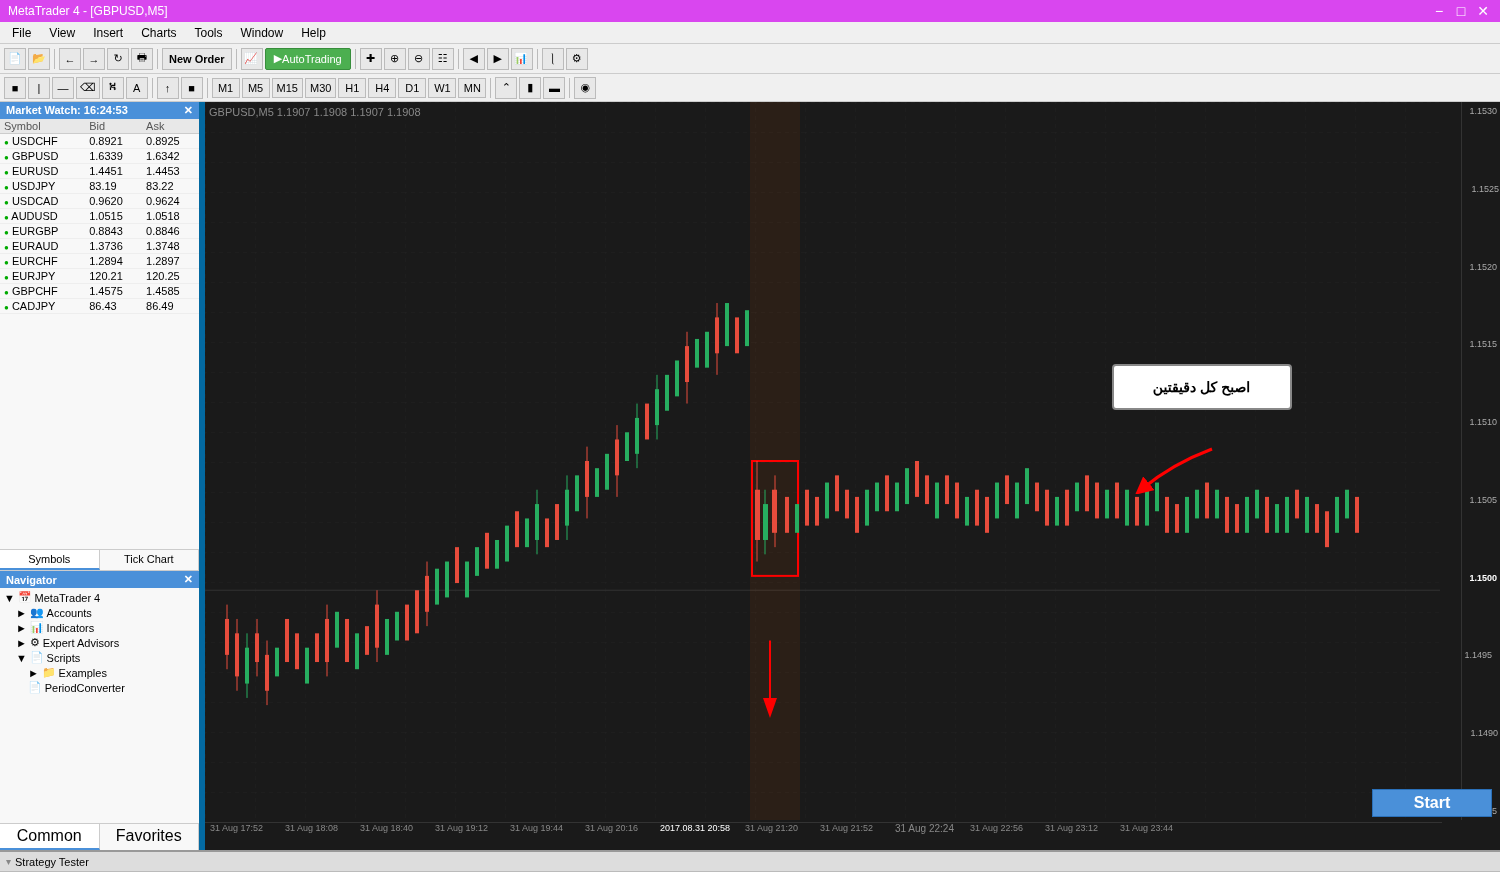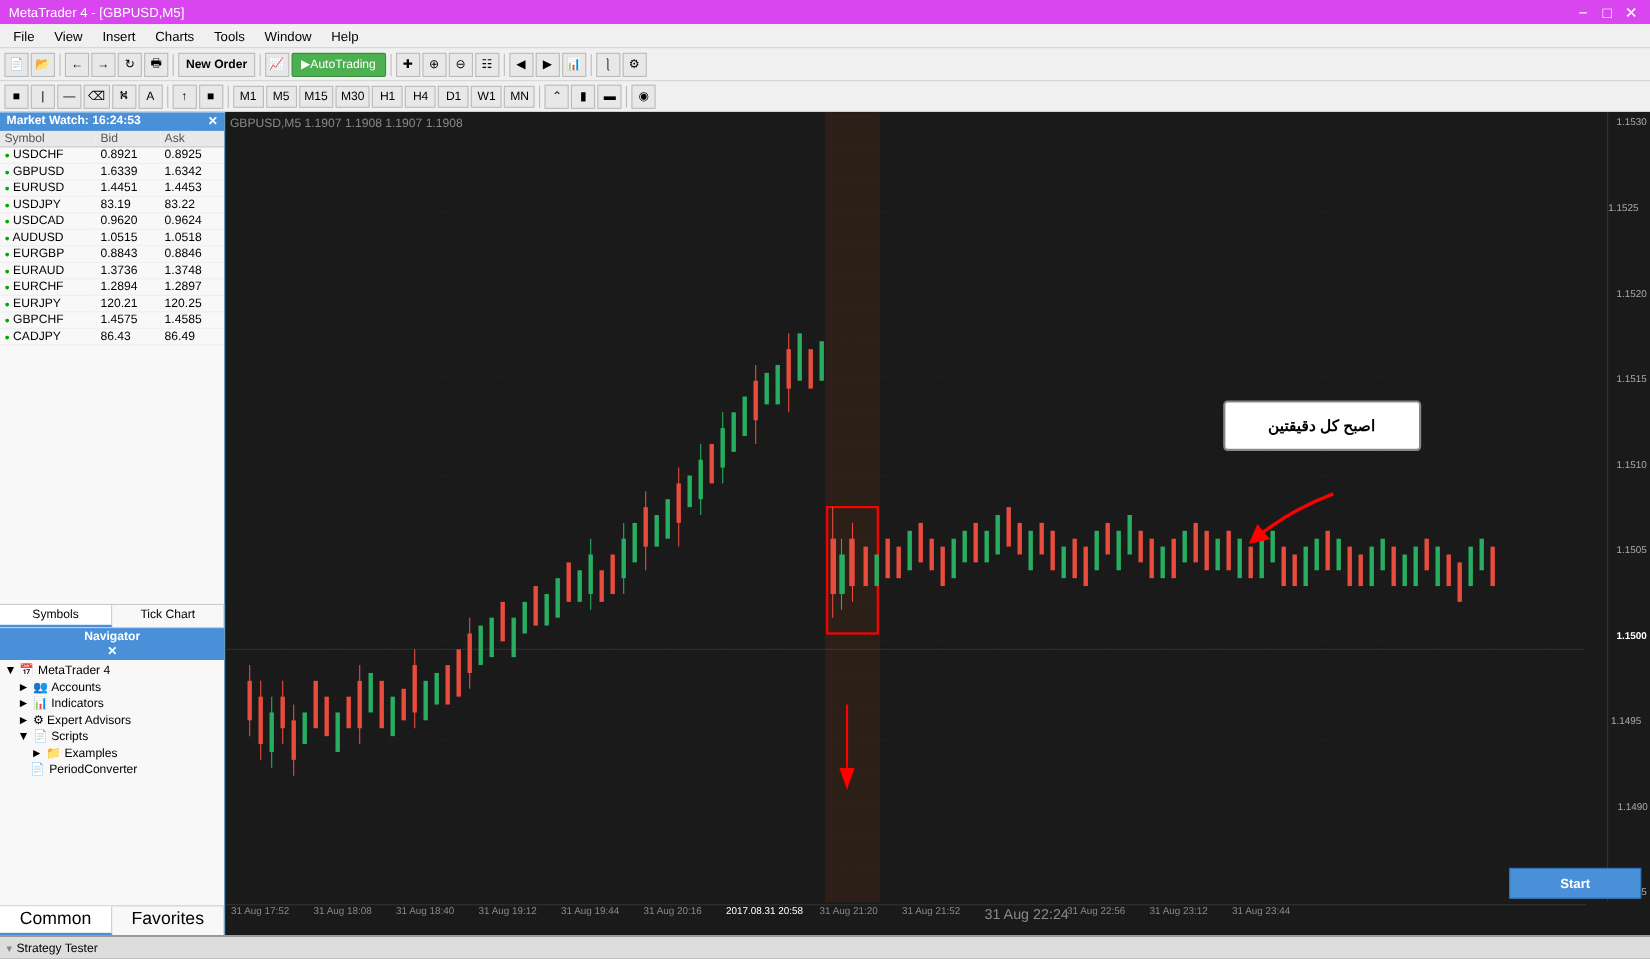--- a/index.html
+++ b/index.html
@@ -20,36 +20,36 @@
     .tb-btn { background: #e8e8e8; border: 1px solid #bbb; height: 22px; min-width: 22px; cursor: pointer; display: flex; align-items: center; justify-content: center; font-size: 11px; padding: 0 3px; }
     .tb-sep { width: 1px; height: 20px; background: #bbb; margin: 0 2px; }
     .tb-btn-text { background: #e8e8e8; border: 1px solid #bbb; height: 22px; padding: 0 6px; cursor: pointer; display: flex; align-items: center; font-size: 11px; font-weight: bold; }
     .tb-btn-green { background: #4caf50; color: white; border: 1px solid #388e3c; height: 22px; padding: 0 8px; cursor: pointer; display: flex; align-items: center; font-size: 11px; border-radius: 2px; }
     .period-btn { background: #e8e8e8; border: 1px solid #bbb; height: 20px; min-width: 28px; cursor: pointer; display: flex; align-items: center; justify-content: center; font-size: 11px; padding: 0 4px; }
 
     
     #main { display: flex; height: calc(872px - 22px - 22px - 30px - 28px - 22px); }
 
     
-    #left-panel { width: 205px; display: flex; flex-direction: column; border-right: 1px solid #0369a1; background: #f8f8f8; }
+    #left-panel { width: 205px; display: flex; flex-direction: column; border-right: 6px solid #0369a1; background: #f8f8f8; }
 
     
     #market-watch { flex: 1; overflow: hidden; display: flex; flex-direction: column; }
     #market-watch-header { background: #4a90d9; color: white; padding: 2px 6px; font-size: 11px; font-weight: bold; display: flex; justify-content: space-between; }
     #market-watch-table { flex: 1; overflow: hidden; }
     .mw-table { width: 100%; border-collapse: collapse; font-size: 11px; }
     .mw-table th { background: #e8e8e8; padding: 1px 4px; border-bottom: 1px solid #ccc; text-align: left; font-weight: normal; color: #555; }
     .mw-table td { padding: 1px 4px; border-bottom: 1px solid #eee; }
     .mw-tabs { display: flex; border-top: 1px solid #ccc; }
     .mw-tab { flex: 1; text-align: center; padding: 3px; font-size: 11px; cursor: pointer; border-right: 1px solid #ccc; }
     .mw-tab.active { background: white; border-bottom: 2px solid #4a90d9; }
 
     
     #navigator { height: 280px; border-top: 1px solid #ccc; overflow: hidden; display: flex; flex-direction: column; }
-    #navigator-header { background: #4a90d9; color: white; padding: 2px 6px; font-size: 11px; font-weight: bold; display: flex; justify-content: space-between; align-items: center; flex-direction: column; }
+    #navigator-header { background: #4a90d9; color: white; padding: 2px 6px; font-size: 11px; font-weight: bold; display: flex; justify-content: space-between; align-items: center; }
     #navigator-body { flex: 1; overflow: hidden; padding: 2px 0; }
     .nav-item { padding: 1px 4px; cursor: pointer; display: flex; align-items: center; gap: 3px; }
     .nav-folder { padding: 1px 4px; display: flex; align-items: center; gap: 3px; cursor: pointer; }
     .nav-indent1 { padding-left: 16px; }
     .nav-indent2 { padding-left: 28px; }
     .nav-tabs { display: flex; border-top: 1px solid #ccc; }
     .nav-tab { flex: 1; text-align: center; padding: 3px; font-size: 16px; cursor: pointer; border-right: 1px solid #ccc; }
     .nav-tab.active { background: white; border-bottom: 2px solid #4a90d9; }
 
     
@@ -451,21 +451,21 @@
         <line x1="565" y1="75%" x2="565" y2="83%" stroke="red" stroke-width="2" marker-end="url(#arrowhead)"></line>
         <defs>
           <marker id="arrowhead" markerWidth="10" markerHeight="7" refX="0" refY="3.5" orient="auto">
             <polygon points="0 0, 10 3.5, 0 7" fill="red"></polygon>
           </marker>
         </defs>
       </svg>
 
       <div style="position:absolute;right:0;top:0;width:39px;bottom:30px;background:#1a1a1a;border-left:1px solid #333;display:flex;flex-direction:column;justify-content:space-between;padding:4px 0;">
         <div style="color:#aaa;font-size:9px;text-align:right;padding-right:3px;">1.1530</div>
-        <div style="color:#aaa;font-size:9px;text-align:right;padding-right:11px;">1.1525</div>
+        <div style="color:#aaa;font-size:9px;text-align:right;padding-right:1px;">1.1525</div>
         <div style="color:#aaa;font-size:9px;text-align:right;padding-right:3px;">1.1520</div>
         <div style="color:#aaa;font-size:9px;text-align:right;padding-right:3px;">1.1515</div>
         <div style="color:#aaa;font-size:9px;text-align:right;padding-right:3px;">1.1510</div>
         <div style="color:#aaa;font-size:9px;text-align:right;padding-right:3px;">1.1505</div>
         <div style="color:#aaa;font-size:9px;text-align:right;padding-right:3px;color:white;font-weight:bold;">1.1500</div>
         <div style="color:#aaa;font-size:9px;text-align:right;padding-right:8px;">1.1495</div>
         <div style="color:#aaa;font-size:9px;text-align:right;padding-right:2px;">1.1490</div>
         <div style="color:#aaa;font-size:9px;text-align:right;padding-right:3px;">1.1885</div>
       </div>
 
@@ -473,21 +473,21 @@
         <div style="position:relative;width:100%;height:100%;">
           <span style="position:absolute;left:5px;color:#888;font-size:9px;">31 Aug 17:52</span>
           <span style="position:absolute;left:80px;color:#888;font-size:9px;">31 Aug 18:08</span>
           <span style="position:absolute;left:155px;color:#888;font-size:9px;">31 Aug 18:40</span>
           <span style="position:absolute;left:230px;color:#888;font-size:9px;">31 Aug 19:12</span>
           <span style="position:absolute;left:305px;color:#888;font-size:9px;">31 Aug 19:44</span>
           <span style="position:absolute;left:380px;color:#888;font-size:9px;">31 Aug 20:16</span>
           <span style="position:absolute;left:455px;color:#888;font-size:9px;color:white;">2017.08.31 20:58</span>
           <span style="position:absolute;left:540px;color:#888;font-size:9px;">31 Aug 21:20</span>
           <span style="position:absolute;left:615px;color:#888;font-size:9px;">31 Aug 21:52</span>
-          <span style="position:absolute;left:690px;color:#888;font-size:13px;">31 Aug 22:24</span>
+          <span style="position:absolute;left:690px;color:#888;font-size:10px;">31 Aug 22:24</span>
           <span style="position:absolute;left:765px;color:#888;font-size:9px;">31 Aug 22:56</span>
           <span style="position:absolute;left:840px;color:#888;font-size:9px;">31 Aug 23:12</span>
           <span style="position:absolute;left:915px;color:#888;font-size:9px;">31 Aug 23:44</span>
         </div>
       </div>
 
       <div id="annotation" style="right:calc(30% - 180px);top:35%;width:180px;">
         <div>اصبح كل دقيقتين</div>
       </div>
 
@@ -507,16 +507,16 @@
 
 </div>
 
 <div id="tester-panel">
   <div id="tester-header">
     <span style="font-size:10px;color:#888;">▾</span>
     <span>Strategy Tester</span>
   </div>
 
   <div style="position:absolute;bottom:55px;right:8px;">
-    <button style="height:28px;width:120px;background:#4a90d9;color:white;border:1px solid #2a70b9;font-size:12px;cursor:pointer;font-weight:bold;">Start</button>
+    <button style="height:28px;width:120px;background:#4a90d9;color:white;border:1px solid #2a70b9;font-size:16px;cursor:pointer;font-weight:bold;">Start</button>
   </div>
 
 </div>
 
 </body></html>

